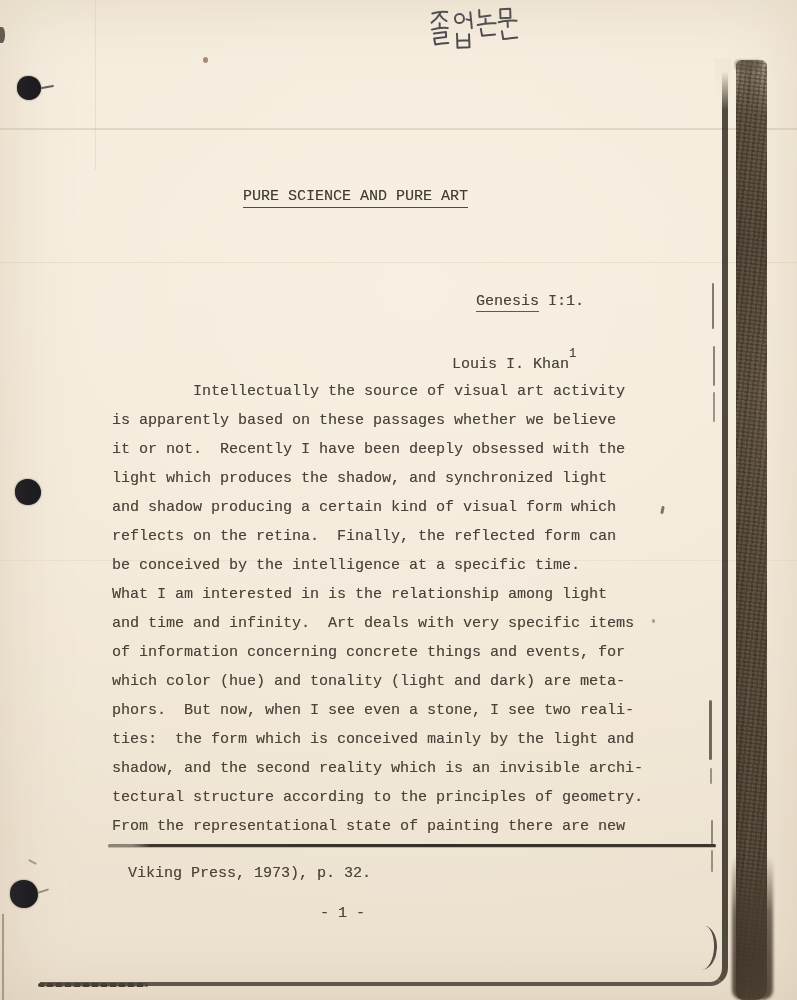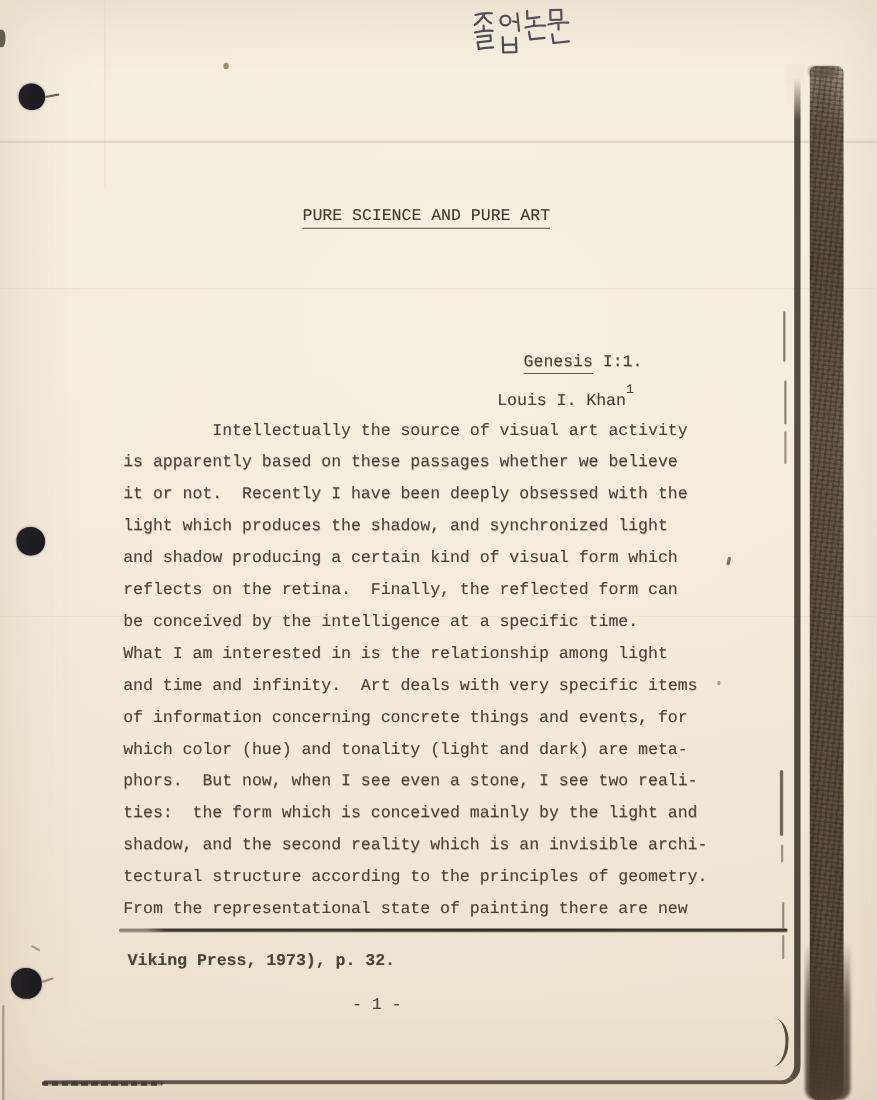--- a/index.html
+++ b/index.html
@@ -14,34 +14,34 @@
     background:
       radial-gradient(140% 90% at 52% 30%, rgba(252,246,234,.55), rgba(252,246,234,0) 70%),
       linear-gradient(180deg,#f3ebdb 0%,#f1e7d6 55%,#ece1cf 100%);
   }
   .page::after{ 
     content:"";position:absolute;inset:0;pointer-events:none;
     box-shadow:inset 0 0 70px rgba(178,156,124,.28);
   }
   .tw{position:absolute;white-space:pre;font-size:15px;
       text-shadow:.3px .3px .6px rgba(62,54,45,.38);}
-  .title{top:189px;left:243px;line-height:16px;color:#423c34;margin-left:32px;}
+  .title{top:189px;left:243px;line-height:16px;color:#423c34;}
   .title .u-title{border-bottom:1.6px solid rgba(66,58,48,.9);padding-bottom:2px;}
   .epi1{top:219px;left:163px;line-height:14.6px;}
-  .attr1{top:294px;left:476px;line-height:15px;margin-top:28px;}
+  .attr1{top:294px;left:476px;line-height:15px;}
   .epi2{top:321px;left:163px;line-height:14.6px;}
   .attr2{top:357px;left:452px;line-height:15px;}
   .bodytext{top:377px;left:112px;line-height:29px;}
   .u{border-bottom:1.4px solid rgba(70,62,52,.85);padding-bottom:1px;}
   sup{font-size:12px;position:relative;top:-5px;line-height:0;}
   .fn-rule{position:absolute;left:108px;top:844px;width:608px;height:3px;border-radius:2px;
     background:linear-gradient(90deg, rgba(62,55,46,.55) 0 4%, var(--rule,#3e372e) 7%, #352f27 55%, #3e372e 100%);
     box-shadow:0 1px 0 rgba(62,55,46,.25);}
   .fn1{top:851px;left:112px;line-height:15px;padding-left:75px;}
-  .fn2{top:866px;left:116px;line-height:15px;font-weight:bold;}
+  .fn2{top:866px;left:128px;line-height:15px;}
   .pagenum{top:906px;left:320px;line-height:15px;}
 
   
   .punch{position:absolute;background:var(--punch,#17171d);
     border-radius:48% 52% 50% 50%;box-shadow:0 0 2px rgba(20,20,25,.55);}
   .punch1{left:17px;top:76px;width:24px;height:24px;}
   .punch2{left:15px;top:479px;width:26px;height:26px;}
   .punch3{left:10px;top:880px;width:28px;height:28px;}
   .tail{position:absolute;border-radius:2px;}
   .tail1{left:41px;top:86px;width:13px;height:2px;transform:rotate(-10deg);background:rgba(35,33,30,.7);}

